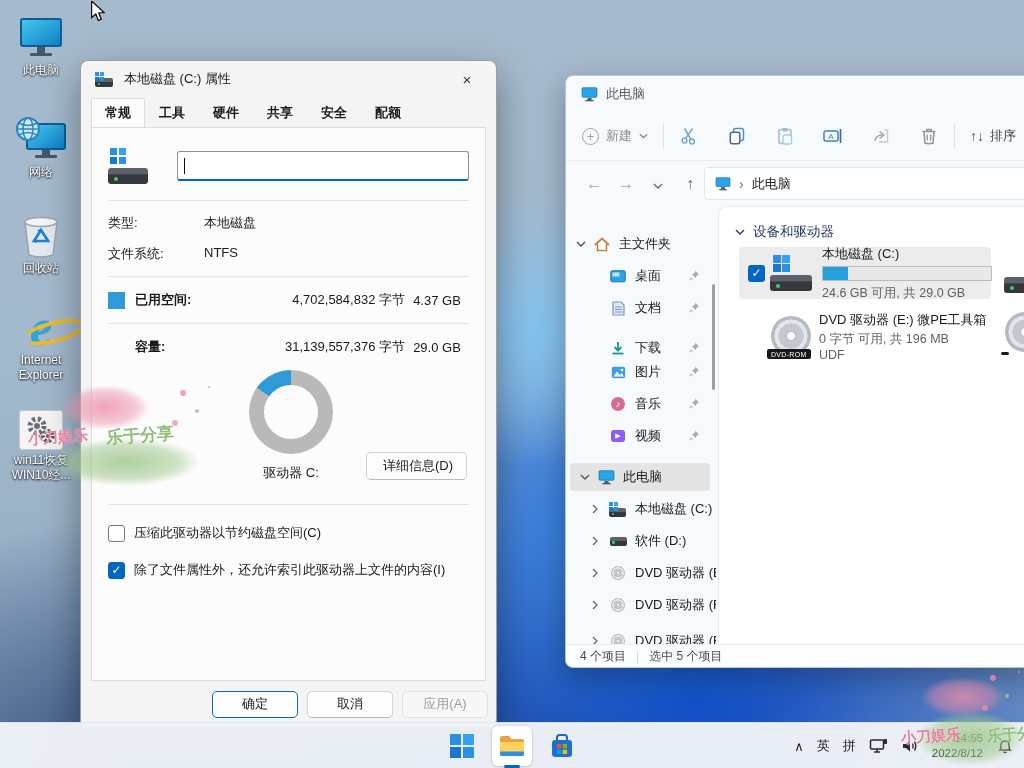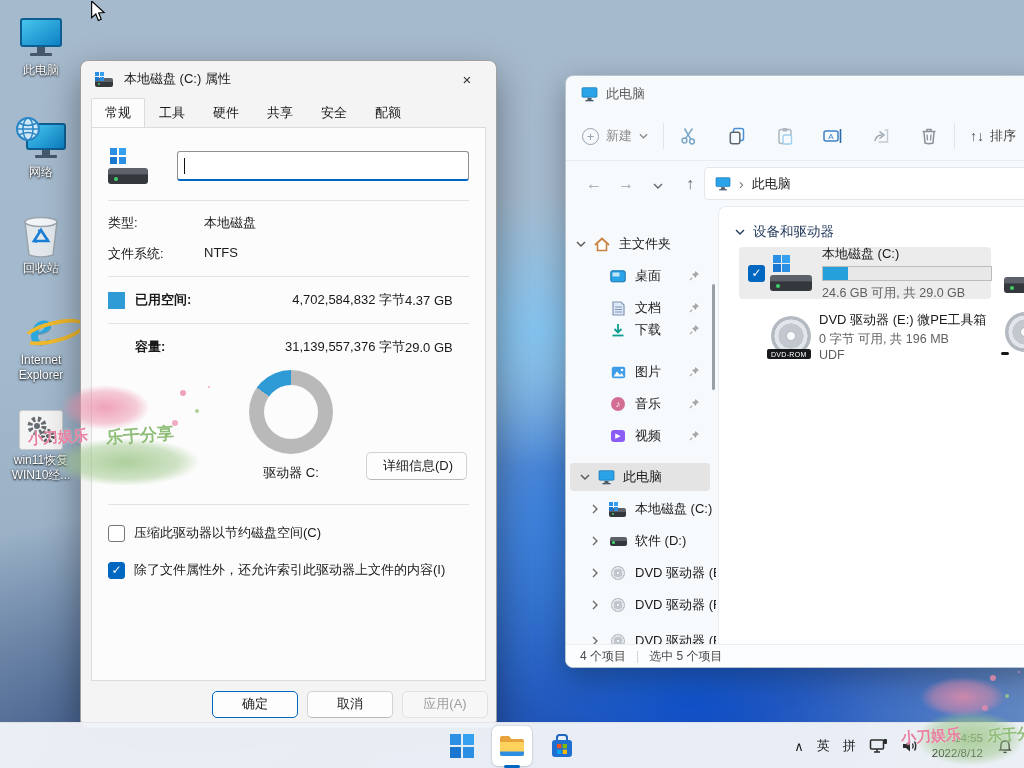--- a/index.html
+++ b/index.html
@@ -25,37 +25,37 @@
     display:flex;align-items:center;justify-content:center;}
   
   .win-btn-x{font-size:15px;color:#333;}
   
   .dialog{position:absolute;left:80px;top:60px;width:417px;height:668px;background:#f4f4f4;
     border:1px solid #9f9f9f;border-radius:8px;box-shadow:0 14px 36px rgba(0,0,0,.38);z-index:3;}
   .dlg-titlebar{height:36px;display:flex;align-items:center;padding:0 14px;}
   .dlg-title{font-size:13px;color:#1a1a1a;margin-left:9px;flex:1;}
   .dlg-close{width:30px;text-align:center;cursor:pointer;}
   .dlg-tabs{display:flex;padding:0 10px;position:relative;top:1px;}
-  .tab{font-size:13px;color:#1a1a1a;padding:5px 13px 6px;border:1px solid transparent;cursor:pointer;}
+  .tab{font-size:13px;color:#1a1a1a;padding:5px 13px 6px;border:1px solid transparent;cursor:pointer;font-weight:bold;}
   .tab.active{background:#fcfcfc;border-color:#dcdcdc;border-bottom-color:#fcfcfc;border-radius:2px 2px 0 0;}
   .dlg-page{position:absolute;left:10px;right:10px;top:66px;bottom:46px;background:#fcfcfc;
     border:1px solid #dcdcdc;padding:14px 16px 0;}
   .vol-row{display:flex;align-items:center;margin:6px 0 16px;}
   .vol-input{flex:1;height:30px;margin-left:27px;background:#fff;border:1px solid #909090;
     border-bottom:2px solid #0067c0;border-radius:3px;position:relative;}
   .caret{position:absolute;left:6px;top:6px;width:1px;height:16px;background:#111;}
   .sep{height:1px;background:#e3e3e3;margin:10px 0;}
   .kv{display:flex;font-size:13px;color:#1a1a1a;margin:13px 0;}
   .kv .k{width:96px;}
   .srow{display:flex;align-items:center;font-size:13px;color:#1a1a1a;margin:14px 0;}
   .legend{width:17px;height:17px;margin-right:10px;}
   .legend.spacer{background:transparent;}
   .srow .k{width:86px;font-weight:bold;}
   .srow .bytes{flex:1;text-align:right;}
-  .srow .gb{width:64px;text-align:left;}
+  .srow .gb{width:64px;text-align:center;}
   .donut-area{position:relative;height:124px;margin-top:4px;}
   .donut{position:absolute;left:141px;top:0;width:84px;height:84px;border-radius:50%;}
   .donut::after{content:'';position:absolute;inset:15px;border-radius:50%;background:#fcfcfc;}
   .donut-caption{position:absolute;left:99px;top:94px;width:168px;text-align:center;font-size:13px;color:#1a1a1a;}
   .btn{height:28px;padding:0 13px;font-size:13px;color:#1a1a1a;background:#fdfdfd;
     border:1px solid #d2d2d2;border-bottom-color:#b9b9b9;border-radius:5px;cursor:pointer;}
   .btn.details{position:absolute;right:2px;top:82px;padding-left:16px;}
   .chk-row{display:flex;align-items:center;gap:9px;margin:19px 0;font-size:13px;color:#1a1a1a;}
   .chk{width:17px;height:17px;border:1px solid #767676;border-radius:3px;background:#fff;flex:none;}
   .chk.checked{background:#0067c0;border-color:#0067c0;color:#fff;display:flex;align-items:center;
@@ -372,21 +372,21 @@
                 <line x1="3" y1="8.5" x2="10" y2="8.5" stroke="#7f96b5"></line>
                 <line x1="3" y1="11" x2="10" y2="11" stroke="#7f96b5"></line>
               </svg>
             </span>
           <span class="slabel">文档</span>
           <span class="pin"><svg width="11" height="11" viewBox="0 0 12 12">
                 <path d="M7 1 L11 5 L8.6 5.8 L7.4 8.6 L3.4 4.6 L6.2 3.4 Z" fill="#8b8b8b"></path>
                 <line x1="3.6" y1="8.4" x2="1" y2="11" stroke="#8b8b8b" stroke-width="1.3"></line>
               </svg></span>
         </div>
-        <div class="side-item child" style="top:110px">
+        <div class="side-item child" style="top:128px">
           <span class="chev"></span>
           <span class="sicon">
               <svg width="14" height="15" viewBox="0 0 14 15">
                 <path d="M7 1 V9 M3.5 6 L7 9.5 L10.5 6" fill="none" stroke="#0f9d8f" stroke-width="1.8"></path>
                 <path d="M1.5 12.5 H12.5" stroke="#0f9d8f" stroke-width="1.8"></path>
               </svg>
             </span>
           <span class="slabel">下载</span>
           <span class="pin"><svg width="11" height="11" viewBox="0 0 12 12">
                 <path d="M7 1 L11 5 L8.6 5.8 L7.4 8.6 L3.4 4.6 L6.2 3.4 Z" fill="#8b8b8b"></path>

